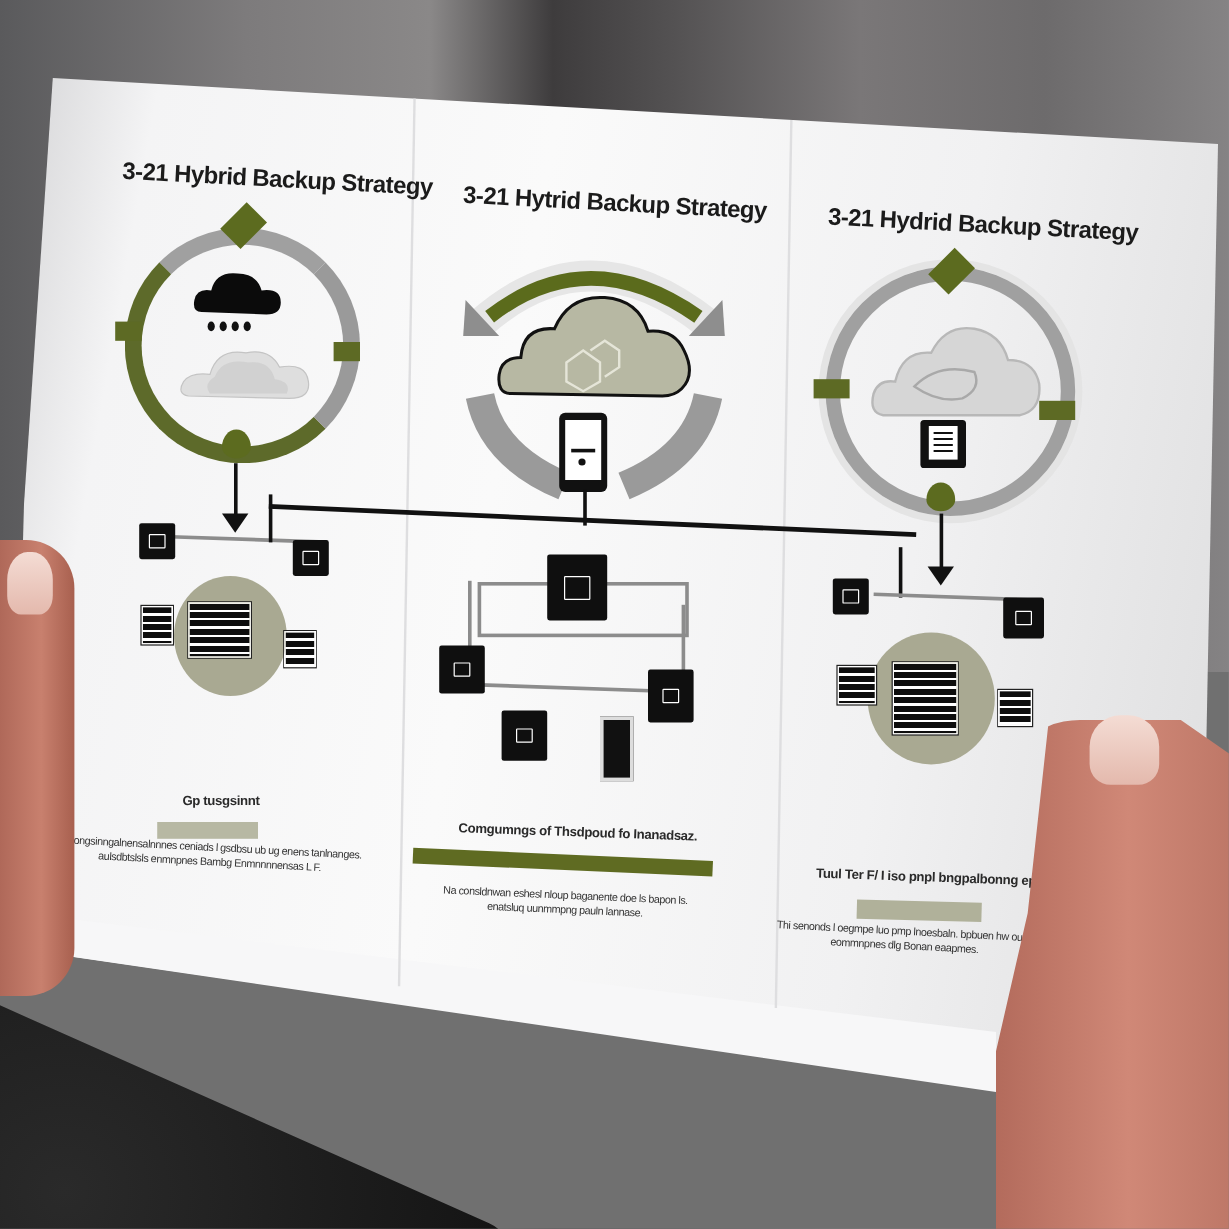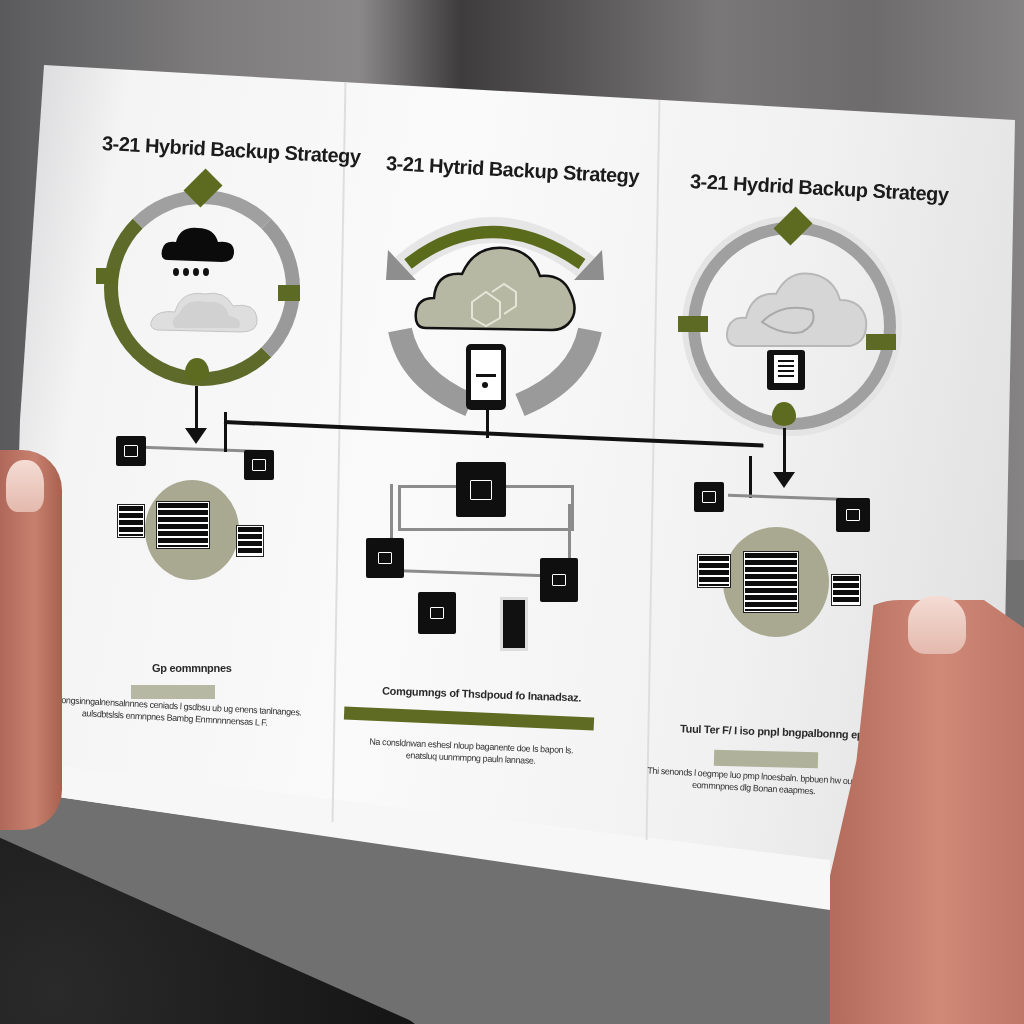--- a/index.html
+++ b/index.html
@@ -74,21 +74,21 @@
   <div class="node" style="left:116px;top:436px;">
       <i></i>
     </div>
   <div class="node" style="left:244px;top:450px;">
       <i></i>
     </div>
   <div class="server-disc" style="left:145px;top:480px;width:94px;height:100px;"></div>
   <div class="server" style="left:157px;top:502px;width:50px;height:44px;"></div>
   <div class="server" style="left:118px;top:505px;width:24px;height:30px;"></div>
   <div class="server" style="left:237px;top:526px;width:24px;height:28px;"></div>
-  <div class="cap" style="left:152px;top:662px;">Gp eommnpnes</div>
+  <div class="cap" style="left:152px;top:662px;">Gp tusgsinnt</div>
   <div class="bar" style="left:131px;top:685px;width:84px;background:#b7b8a3;"></div>
   <div class="body" style="left:40px;top:700px;width:270px;transform:rotate(3deg);">Dalongsinngalnensalnnnes ceniads l gsdbsu ub ug enens tanlnanges. aulsdbtslsls enmnpnes Bambg Enmnnnnensas L F.</div>
 </section>
 
 <section>
   <div class="title" style="left:386px;top:152px;transform:rotate(3deg);">3-21 Hytrid Backup Strategy</div>
   <svg style="position:absolute;left:370px;top:200px;" width="250" height="220" viewBox="0 0 250 220">
     <path d="M30 70 Q120 -10 220 70" fill="none" stroke="#e6e6e6" stroke-width="26"></path>
     <path d="M38 64 Q120 0 212 64" fill="none" stroke="#5b6b1c" stroke-width="12"></path>
     <polygon points="18,50 46,80 16,80" fill="#8e8e8e"></polygon>

